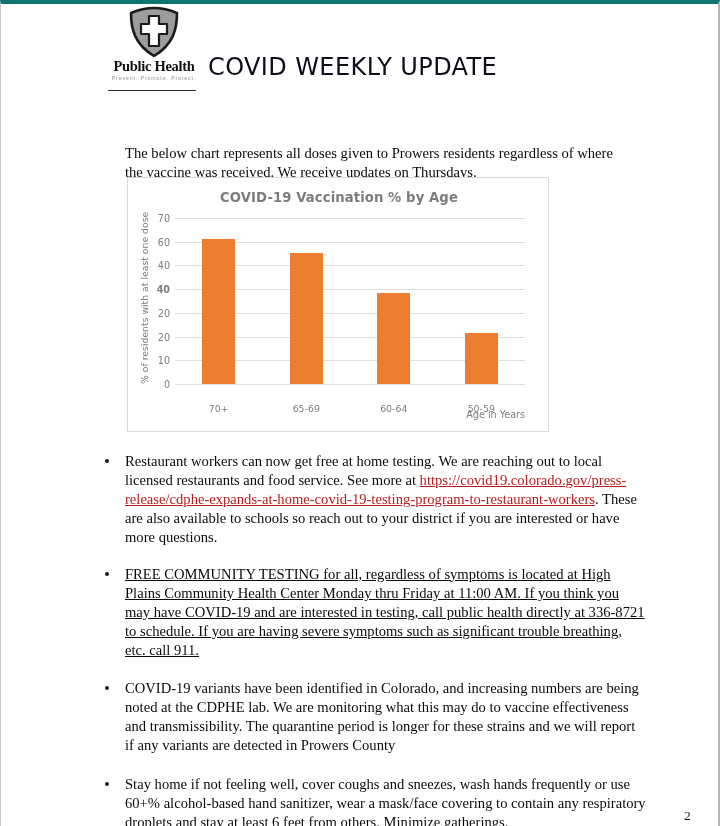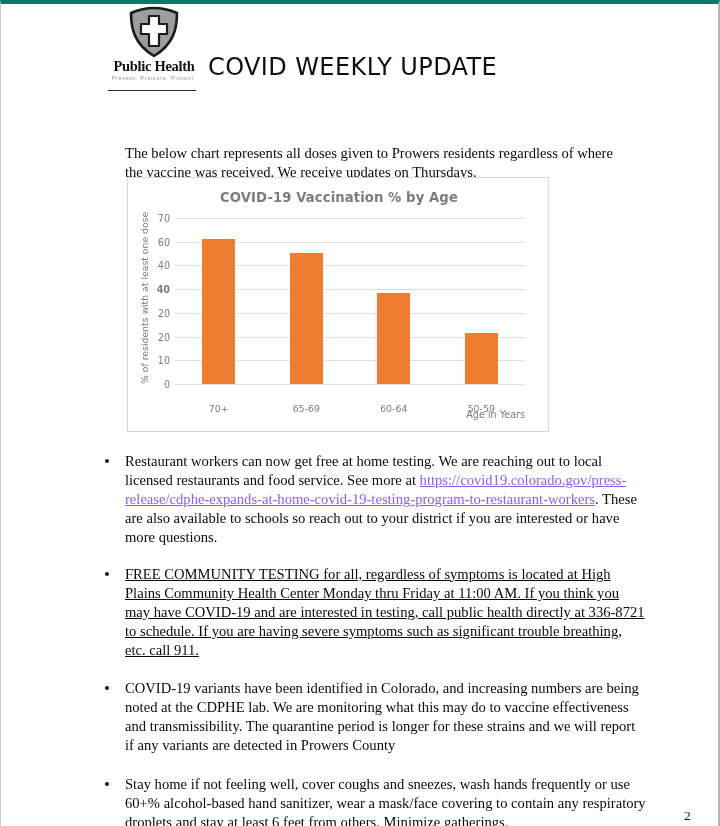--- a/index.html
+++ b/index.html
@@ -221,21 +221,21 @@
   .bullet .dot {
     position: absolute;
     left: 4px;
     top: 7px;
     width: 4px;
     height: 4px;
     border-radius: 50%;
     background: #1a1a1a;
   }
   .bullet a, .linktext {
-    color: #8b5cf6;
+    color: #b91c1c;
     text-decoration: underline;
     word-break: break-word;
   }
 
   
   .page-number {
     position: absolute;
     left: 683px;
     top: 804px;
     font-size: 13.5px;

